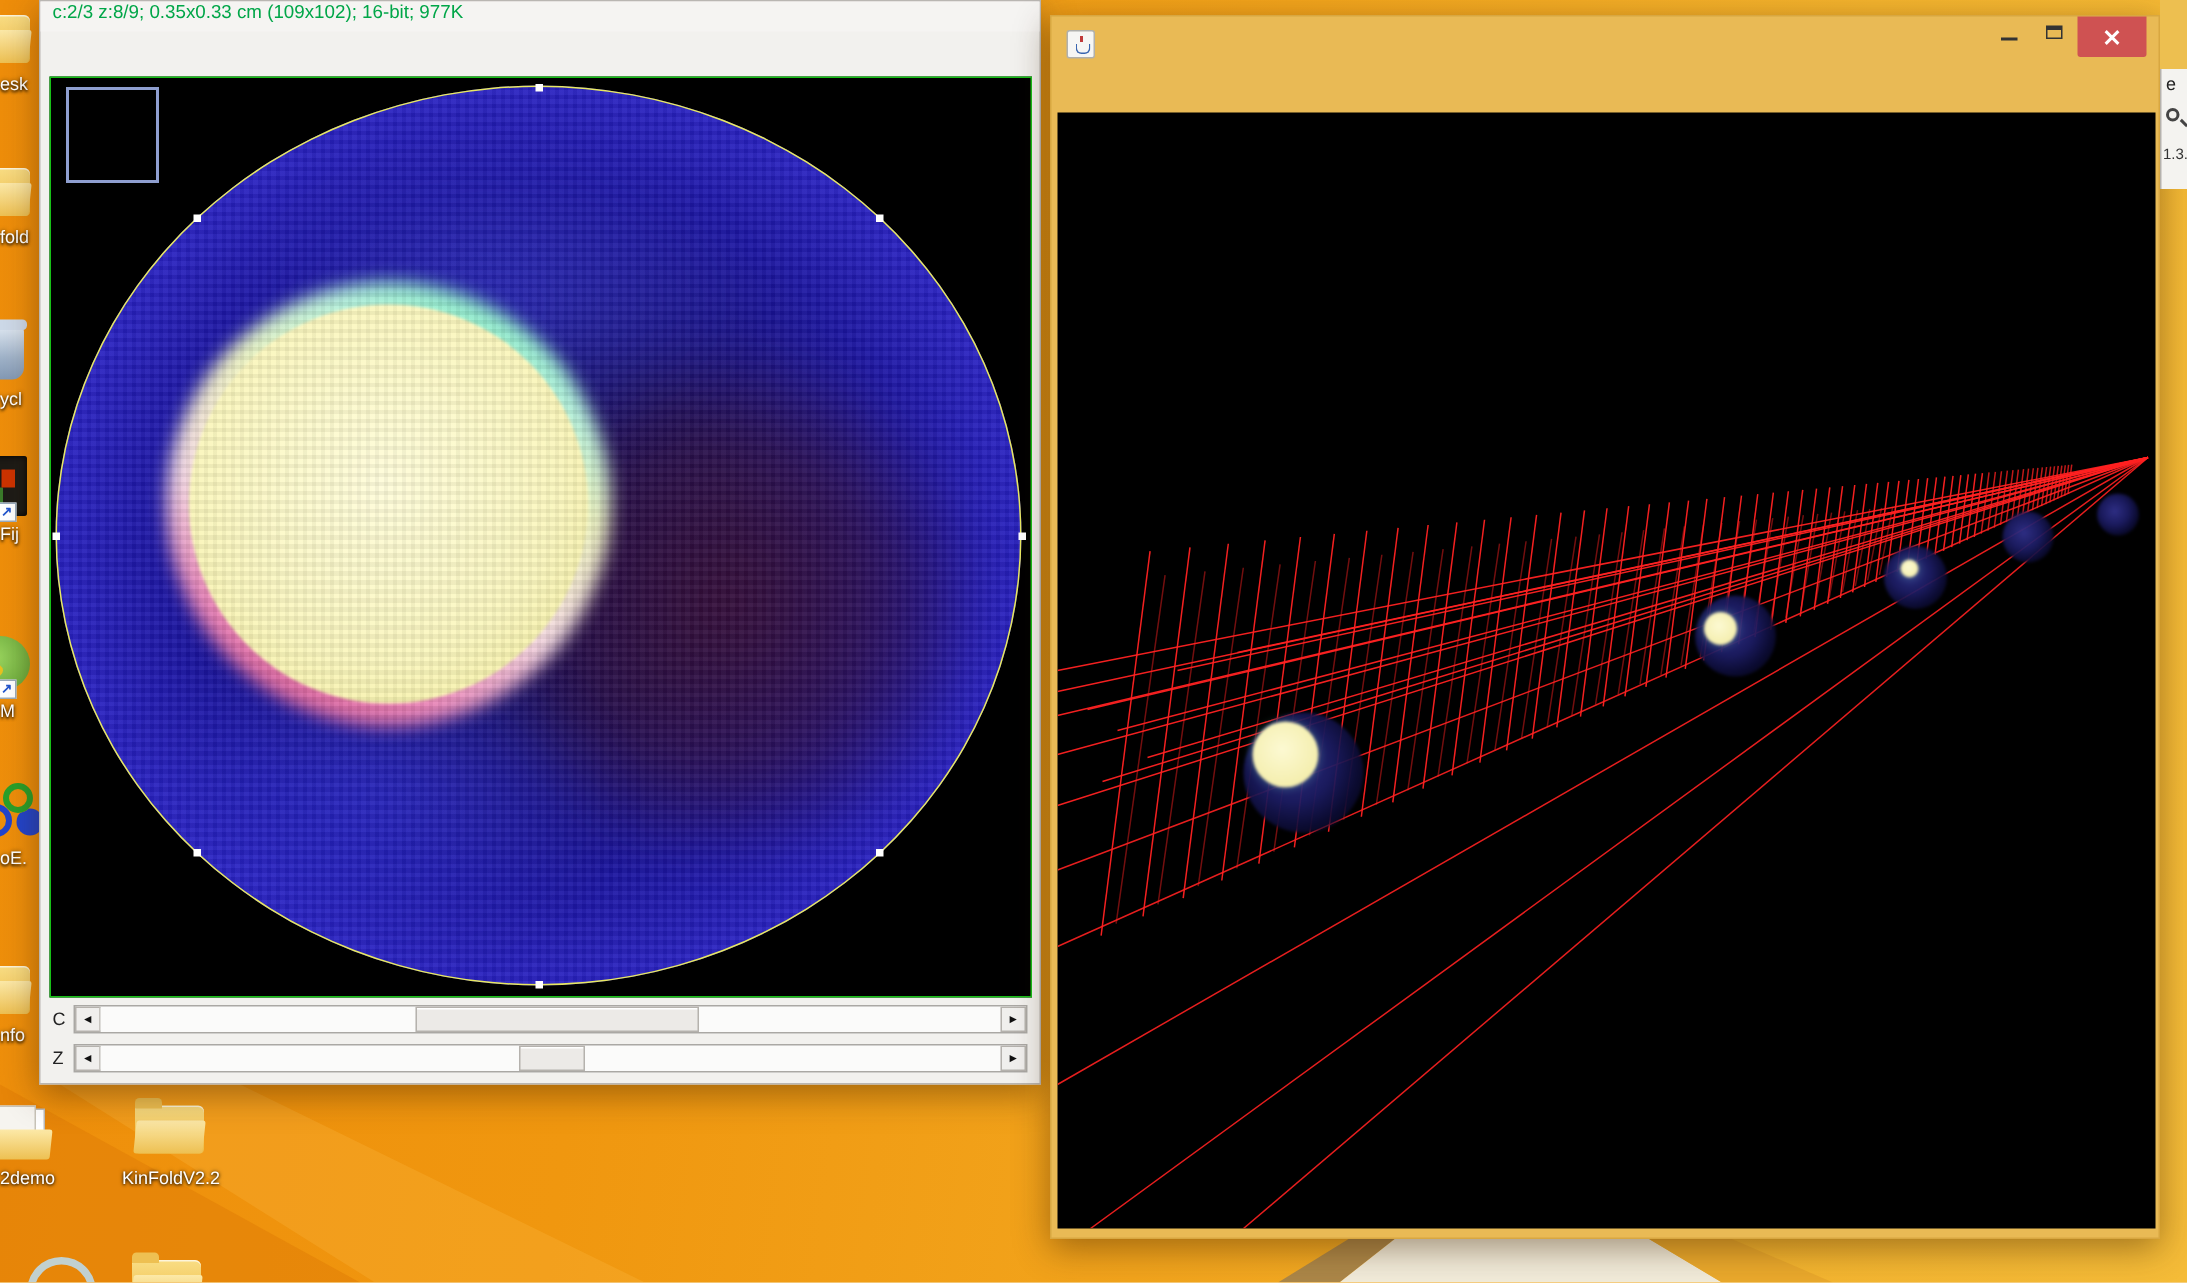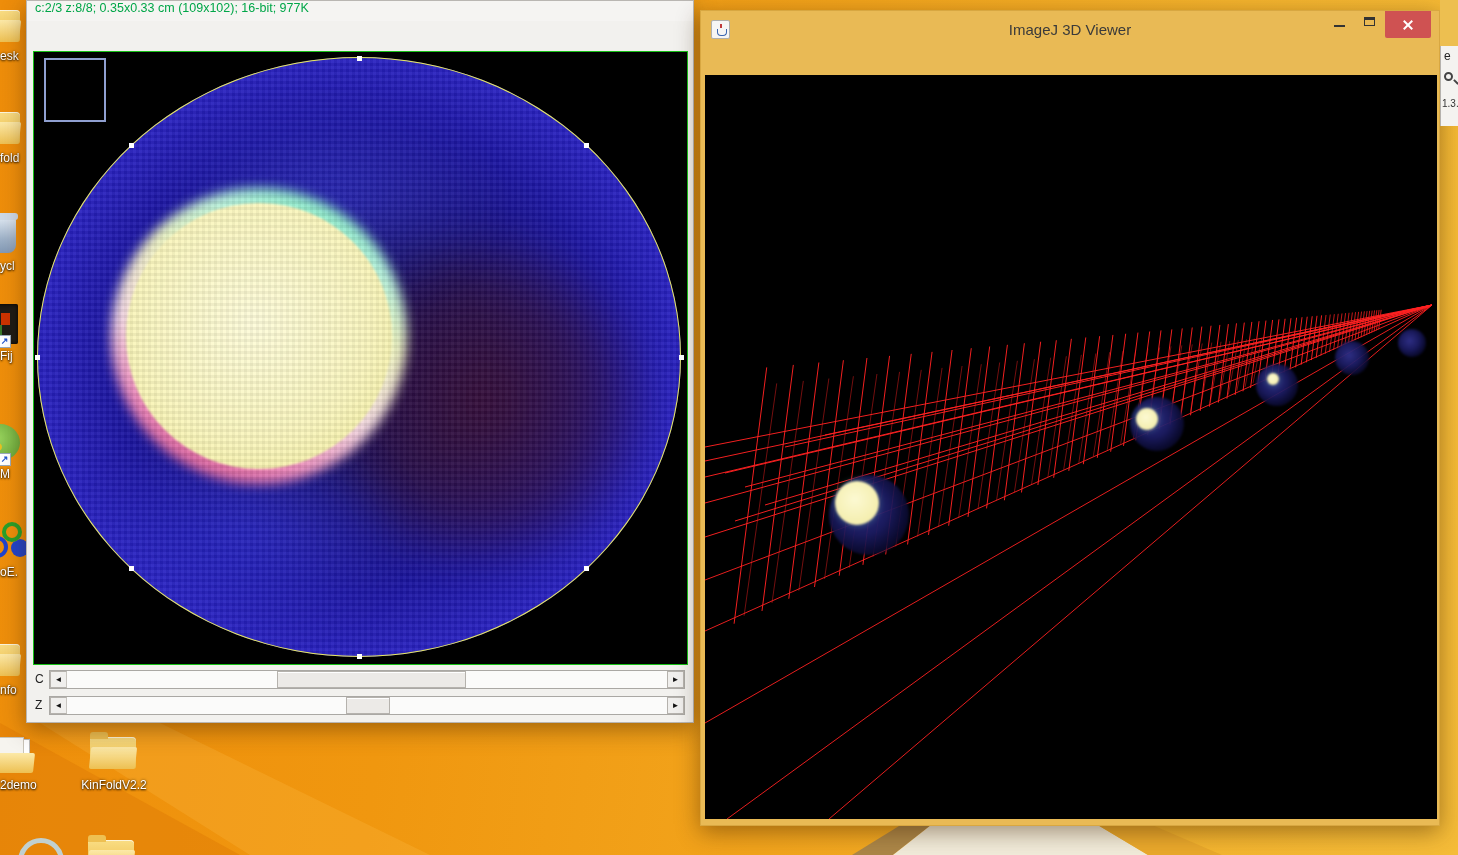--- a/index.html
+++ b/index.html
@@ -179,21 +179,21 @@
     <div class="glyphbox">
         <div class="g g-folder" style="left:18px;top:4px"></div>
       </div>
     <span class="dlabel">KinFoldV2.2</span>
   </div>
 
   <div class="g g-ring" style="left:18px;top:838px;position:absolute"></div>
   <div class="g g-folder" style="left:88px;top:840px;position:absolute"></div>
 
   <div class="win" id="win-composite">
-    <div class="status-line">c:2/3 z:8/8; 0.35x0.33 cm (109x102); 16-bit; 977K</div>
+    <div class="status-line">c:2/3 z:8/9; 0.35x0.33 cm (109x102); 16-bit; 977K</div>
 
     <div id="comp-canvas">
       <div class="cell-wrap">
         <div class="cell-shadow"></div>
         <div class="glow-top"></div>
         <div class="glow-bl"></div>
         <div class="nuc-rim"></div>
         <div class="nucleus"></div>
         <div class="pixel-overlay"></div>
       </div>
@@ -229,21 +229,20 @@
           <div class="sthumb" id="z-thumb" style="left: 46.5%; width: 7.3%;"></div>
         </div>
         <div class="sarrow right">►</div>
       </div>
     </div>
   </div>
 
   <div class="win" id="win-3d">
     <div class="titlebar">
       <div class="java-icon"></div>
-      <div class="title">ImageJ 3D Viewer</div>
       <div class="btns">
         <div class="tbtn">
             <div class="glyph-min"></div>
           </div>
         <div class="tbtn">
             <div class="glyph-max"></div>
           </div>
         <div class="tbtn" id="viewer-close">
             <div class="glyph-x"></div>
           </div>

